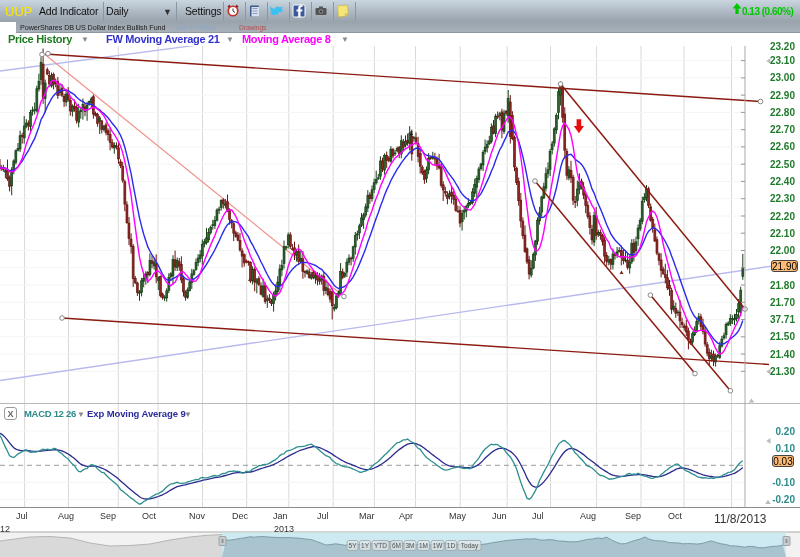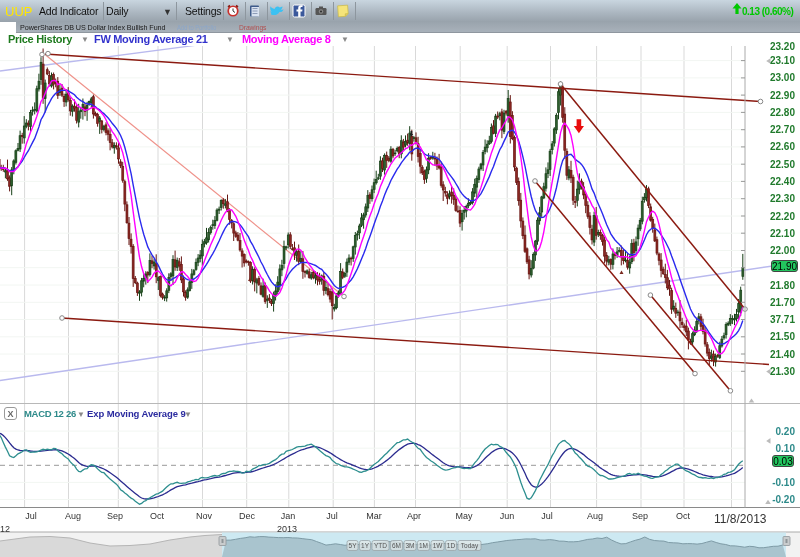--- a/index.html
+++ b/index.html
@@ -7,22 +7,22 @@
 #bar2 { position:absolute; left:0; top:22px; width:800px; height:11px;
   background:linear-gradient(#9aa4ad,#a8b1ba); border-bottom:1px solid #8f979f;margin-left:16px; }
 .t1 { position:absolute; top:5px; font-size:10.5px; letter-spacing:-0.2px; color:#111; }
 .sep { position:absolute; top:2px; width:1px; height:18px; background:#c8d2da; border-left:1px solid #8d969e; }
 .t2 { position:absolute; top:1px; font-size:8px; letter-spacing:-0.1px; color:#1a1a1a; line-height:10px; }
 #hdr3 { position:absolute; left:0; top:33px; width:800px; height:13px; background:#fff; font-size:11px; font-weight:bold; letter-spacing:-0.3px; }
 #hdr3 span { position:absolute; top:0; }
 .dn { color:#8a8a8a; font-size:8px; }
 .pl { position:absolute; left:746px; width:49px; text-align:right; font-size:10px; font-weight:bold; color:#207a2c; }
 .ml { position:absolute; left:746px; width:49px; text-align:right; font-size:10px; font-weight:bold; color:#2d8a8a; }
-.xl { position:absolute; top:511px; width:30px; text-align:center; font-size:9px; color:#333; }
-.box { position:absolute; background:#22c55e; border:1px solid #444; border-radius:2px; font-size:10px; color:#000; text-align:center; }
+.xl { position:absolute; top:511px; width:30px; text-align:left; font-size:9px; color:#333; }
+.box { position:absolute; background:#fdba74; border:1px solid #444; border-radius:2px; font-size:10px; color:#000; text-align:center; }
 #mhdr { position:absolute; left:0; top:407px; font-size:9.5px; font-weight:bold; letter-spacing:-0.1px; }
 </style></head>
 <body>
 <svg width="800" height="557" viewBox="0 0 800 557" style="position:absolute;left:0;top:0">
 <defs>
       <clipPath id="cp">
         <rect x="0" y="40" width="745" height="364"></rect>
       </clipPath>
       <clipPath id="cm">
         <rect x="0" y="404.5" width="745" height="102.5"></rect>
@@ -925,21 +925,21 @@
   </g>
 </svg>
 <div id="bar2">
   <span class="t2" style="left:4px;transform:scaleX(0.9);transform-origin:0 0">PowerShares DB US Dollar Index Bullish Fund</span>
   <span class="t2" style="left:161px;color:#8ba6c9;transform:scaleX(0.74);transform-origin:0 0">Add to Portfolio</span>
   <span class="t2" style="left:223px;color:#b05050;transform:scaleX(0.84);transform-origin:0 0">Drawings</span>
 </div>
 <div id="hdr3">
   <span style="left:8px;color:#1e7a1e">Price History</span> 
     <span class="dn" style="left:81px;top:2px">▼</span>
-  <span style="left:94px;color:#3333cc">FW Moving Average 21</span> 
+  <span style="left:106px;color:#3333cc">FW Moving Average 21</span> 
     <span class="dn" style="left:226px;top:2px">▼</span>
   <span style="left:242px;color:#ff00ff">Moving Average 8</span> 
     <span class="dn" style="left:341px;top:2px">▼</span>
 </div>
 <div class="pl" style="top:40.5px">23.20</div>
 <div class="pl" style="top:55.1px">23.10</div>
 <div class="pl" style="top:72.4px">23.00</div>
 <div class="pl" style="top:89.6px">22.90</div>
 <div class="pl" style="top:106.9px">22.80</div>
 <div class="pl" style="top:124.2px">22.70</div>

